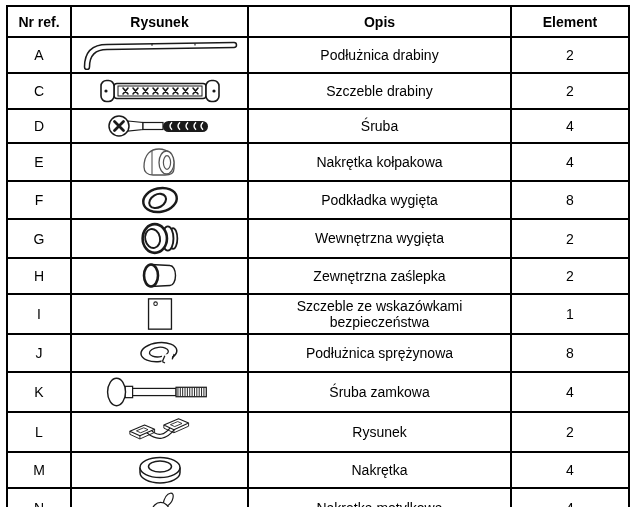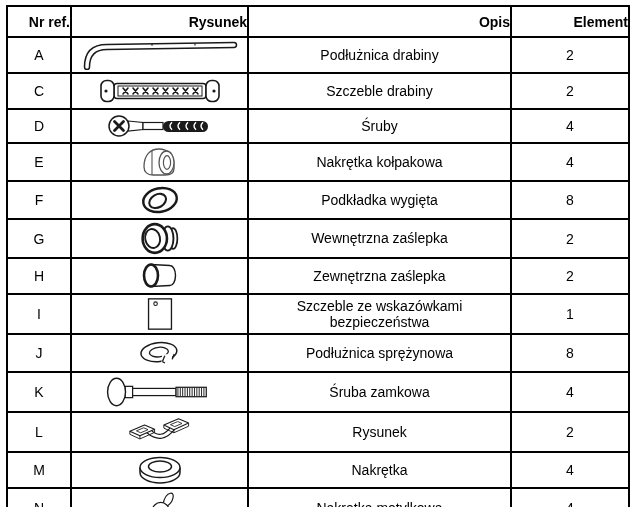--- a/index.html
+++ b/index.html
@@ -11,21 +11,21 @@
     margin:5px 0 0 6px;
   }
   th,td{
     border:2px solid #000;text-align:center;vertical-align:middle;
     padding:0;overflow:hidden;
   }
   col.c-ref{width:64px}
   col.c-draw{width:177px}
   col.c-desc{width:263px}
   col.c-qty{width:118px}
-  thead th{height:29px;font-size:14px;font-weight:bold;text-align:right;}
+  thead th{height:29px;font-size:14px;font-weight:bold;}
   tbody td{height:31px;font-size:14px;}
   td.desc{padding:0 20px;line-height:1.15;}
   td.draw svg{display:block;margin:2px auto;}
 </style>
 </head>
 <body>
 
 <table>
   <colgroup>
       <col class="c-ref">
@@ -78,21 +78,21 @@
       <td class="draw">
         <svg width="108" height="28" viewBox="0 0 108 28">
           <path d="M22 9 L37 10.5 L37 17.5 L22 19 Z" fill="#fff" stroke="#1a1a1a" stroke-width="1.2"></path>
           <circle cx="13" cy="14" r="10" fill="#fff" stroke="#1a1a1a" stroke-width="1.5"></circle>
           <path d="M8.5 9.5 L17.5 18.5 M17.5 9.5 L8.5 18.5" stroke="#1a1a1a" stroke-width="2.8" stroke-linecap="round"></path>
           <rect x="37" y="10.5" width="20" height="7" fill="#fff" stroke="#1a1a1a" stroke-width="1.2"></rect>
           <rect x="57" y="9" width="45" height="11" rx="5.5" fill="#1a1a1a"></rect>
           <path d="M66 10.2 q-4 3.8 0 7.6 M74 10.2 q-4 3.8 0 7.6 M82 10.2 q-4 3.8 0 7.6 M90 10.2 q-4 3.8 0 7.6 M97 10.2 q-4 3.8 0 7.6" stroke="#fff" stroke-width="1.4" fill="none"></path>
         </svg>
       </td>
-      <td class="desc">Śruby</td>
+      <td class="desc">Śruba</td>
       <td class="qty">4</td>
     </tr>
 
     <tr>
       <td>E</td>
       <td class="draw">
         <svg width="40" height="32" viewBox="0 0 40 32">
           <path d="M4 21 C4 8 11 3 19 3 C28 3 34 9.5 34 18 L34 22.5 C34 26.5 30.5 29 25 29 L13 29 C7.5 29 4 26 4 21 Z" fill="#fff" stroke="#555" stroke-width="1.3"></path>
           <path d="M12 4.2 L12 28.8" stroke="#555" stroke-width="1.1"></path>
           <ellipse cx="26.5" cy="16.5" rx="7.5" ry="11.5" fill="#fff" stroke="#555" stroke-width="1.3"></ellipse>
@@ -118,21 +118,21 @@
     <tr>
       <td>G</td>
       <td class="draw">
         <svg width="48" height="33" viewBox="0 0 48 38">
           <ellipse cx="39" cy="19" rx="5" ry="12" fill="#fff" stroke="#1a1a1a" stroke-width="2"></ellipse>
           <ellipse cx="33" cy="19" rx="6.5" ry="14" fill="#fff" stroke="#1a1a1a" stroke-width="2.2"></ellipse>
           <ellipse cx="18" cy="19" rx="14" ry="16.5" fill="#fff" stroke="#1a1a1a" stroke-width="3"></ellipse>
           <ellipse cx="15.5" cy="19" rx="8.5" ry="11" transform="rotate(-12 15.5 19)" fill="#fff" stroke="#1a1a1a" stroke-width="2.2"></ellipse>
         </svg>
       </td>
-      <td class="desc">Wewnętrzna zaślepka</td>
+      <td class="desc">Wewnętrzna wygięta</td>
       <td class="qty">2</td>
     </tr>
 
     <tr>
       <td>H</td>
       <td class="draw">
         <svg width="44" height="30" viewBox="0 0 44 30">
           <path d="M13 3.5 L32 4.5 A5.5 10 0 0 1 32 24.5 L13 25.5 Z" fill="#fff" stroke="#1a1a1a" stroke-width="1.4"></path>
           <ellipse cx="13" cy="14.5" rx="7" ry="11" fill="#fff" stroke="#1a1a1a" stroke-width="2.6"></ellipse>
         </svg>

